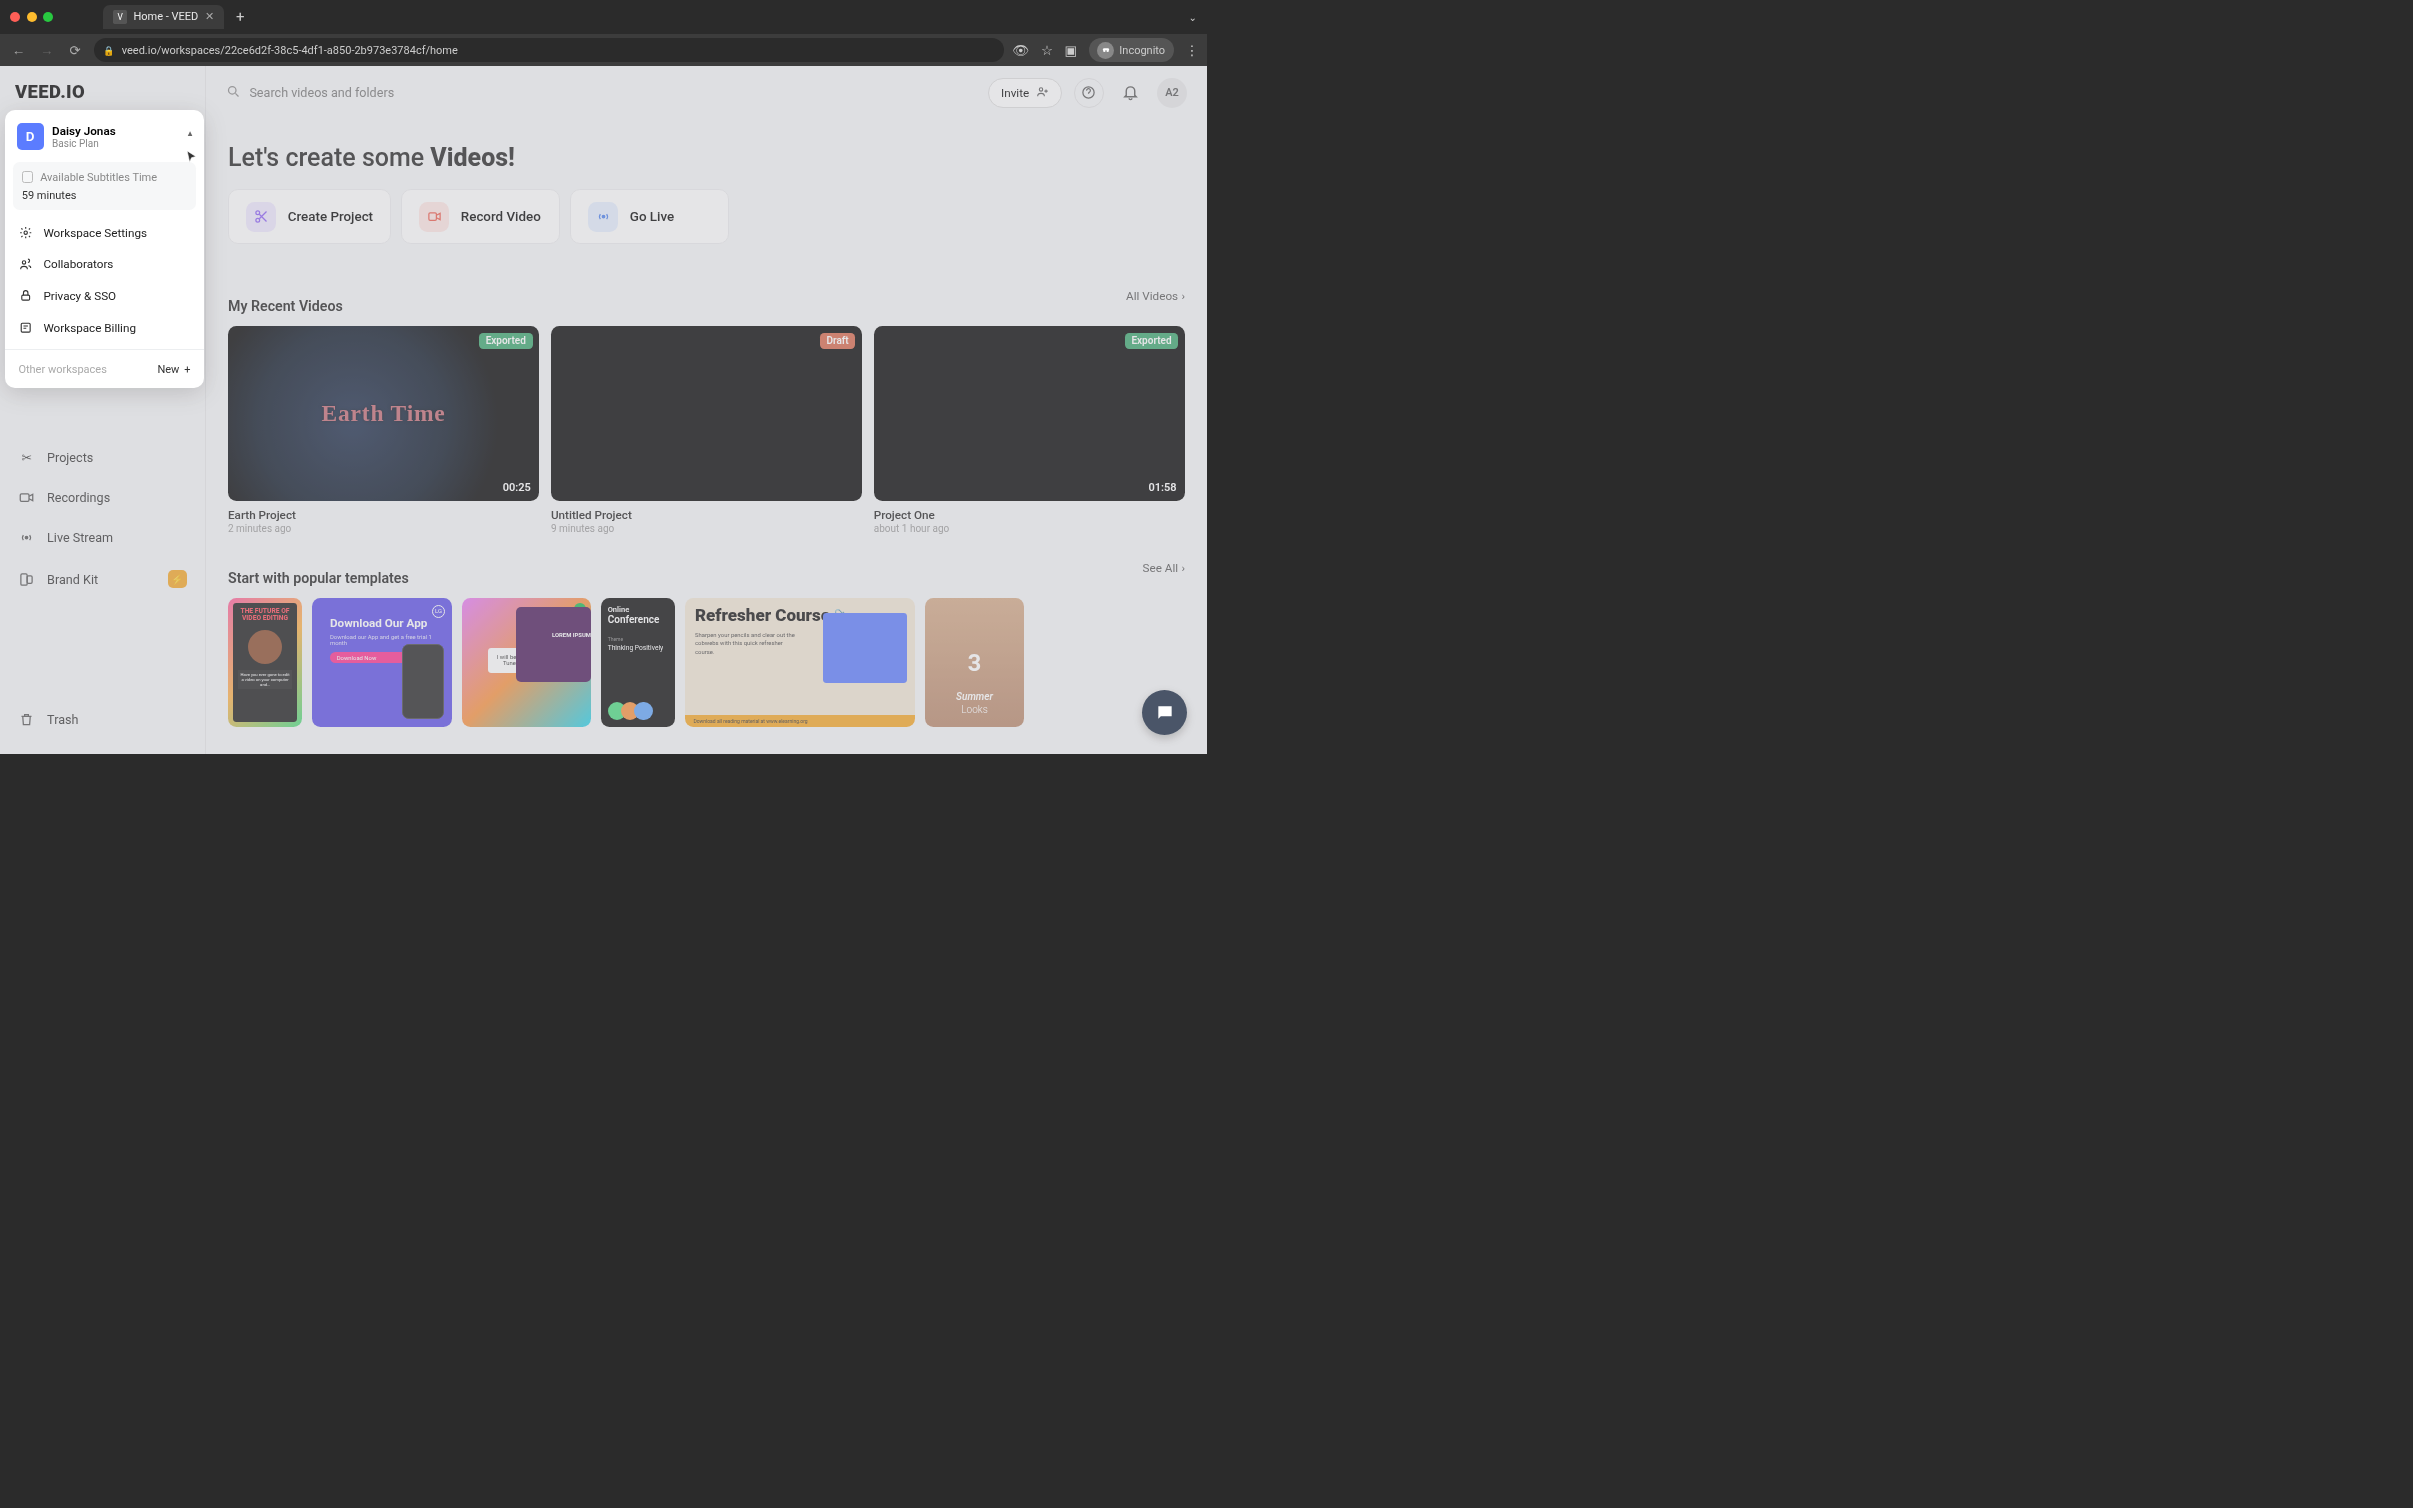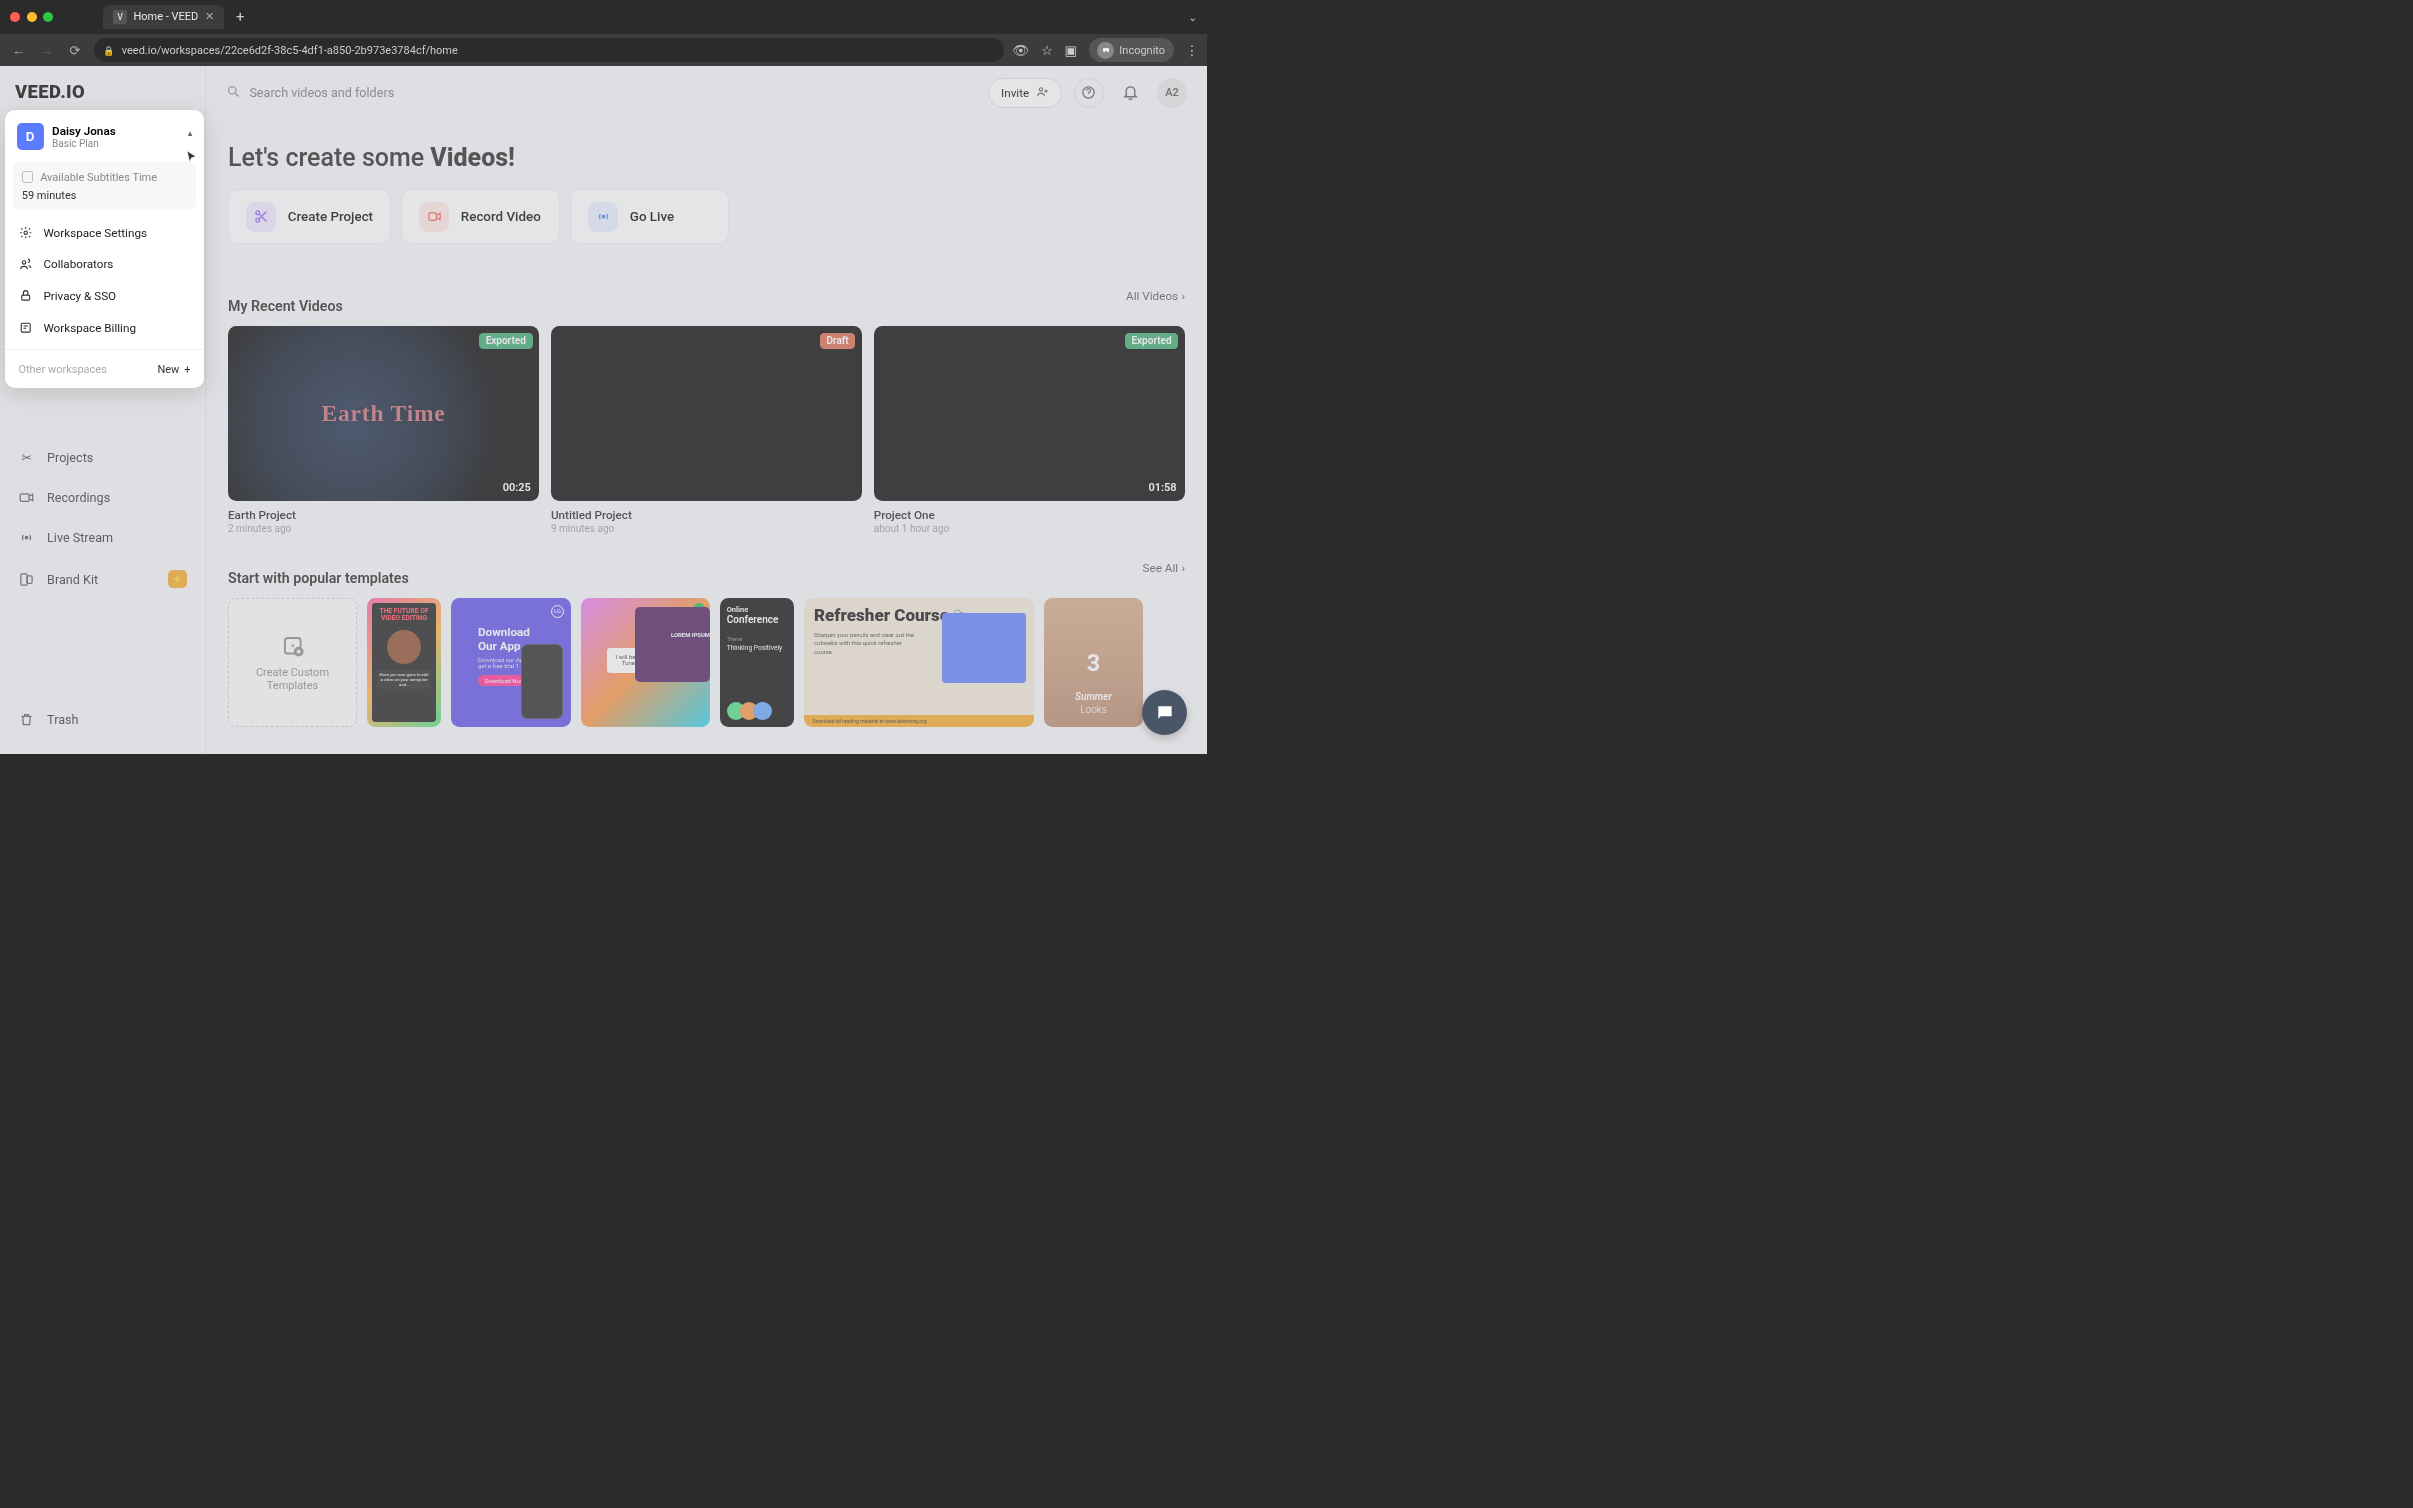--- a/index.html
+++ b/index.html
@@ -93,21 +93,21 @@
   .vcard-title { font-size: 11.7px; font-weight: 500; margin-top: 6.7px; color:#222;}
   .vcard-sub { font-size: 10px; color: #999; margin-top: 1.7px;}
   
   .template-row { display: flex; gap: 10px; margin-bottom: 30px; overflow: hidden; }
   .tpl { height: 129px; border-radius: 8.4px; flex-shrink: 0; cursor: pointer; position:relative; overflow:hidden; display:flex; flex-direction:column;}
   .tpl-custom { width: 129px; border: 0.8px dashed #ccc; align-items:center; justify-content:center; color:#888; font-size:11px; text-align:center; background:#fafafa;}
   .tpl-custom svg { margin-bottom: 8.4px; }
   .tpl1 { width: 74px; background: linear-gradient(135deg,#ff5e9e,#ffb347,#4ade80); }
   .tpl1-inner { position:absolute; inset:5px; background:#1a1a1a; border-radius:3.4px; padding:5px; color:#fff; font-size:5.9px; text-align:center;}
   .tpl1-title { color:#ff4757; font-weight:800; font-size:6.7px; line-height:1.1;}
-  .tpl2 { width: 120px; background: #5b4ee8; padding:27px; color:#fff; }
+  .tpl2 { width: 140px; background: #5b4ee8; padding:18px; color:#fff; }
   .tpl2 h4 { font-size: 11.7px; font-weight:700;}
   .tpl2 p { font-size:5.9px; opacity:0.8; margin:3.4px 0 6.7px;}
   .tpl2 .dl-btn { background:#ff2e8e; font-size:5.9px; padding:2.5px 6.7px; border-radius:8.4px; display:inline-block;}
   .tpl2 .phone { position:absolute; right:8.4px; bottom:8.4px; width:42px; height:75px; background:#222; border-radius:6.7px; border:1.7px solid #444;}
   .tpl3 { width: 129px; background: linear-gradient(135deg,#e879f9,#fb923c,#22d3ee); display:flex; align-items:flex-end; justify-content:center;}
   .tpl3-card { background:#fff; width:80%; height:25px; margin-bottom:5px; border-radius:3.4px; font-size:5.9px; display:flex; align-items:center; justify-content:center; color:#333; text-align:center; padding:0 3.4px;}
   .tpl3-figure { position:absolute; top:8.4px; width:75px; height:75px; background:#4a1a5a; border-radius:5px;}
   .tpl3 .spotify { position:absolute; top:5px; right:5px; width:11.7px; height:11.7px; background:#1db954; border-radius:50%;}
   .tpl3 .lorem { position:absolute; top:34px; font-size:5.9px; color:#fff; font-weight:700;}
   .tpl4 { width: 74px; background: #0a0a0a; padding:6.7px; color:#fff;}
@@ -402,29 +402,20 @@
 
       <div class="section-header">
         <div class="section-title">Start with popular templates</div>
         <div class="see-all">
           <span>See All</span>
           <span>›</span>
         </div>
       </div>
 
       <div class="template-row">
-        <div class="tpl tpl-custom">
-          <svg width="23.5" height="23.5" viewBox="0 0 24 24" fill="none" stroke="#888" stroke-width="2">
-              <rect x="4" y="4" width="16" height="16" rx="3"></rect>
-              <path d="M12 9v6M9 12h6" transform="translate(6,6) scale(0.5)"></path>
-              <circle cx="18" cy="18" r="4" fill="#888"></circle>
-              <path d="M18 16v4M16 18h4" stroke="#fff"></path>
-            </svg>
-          <span>Create Custom Templates</span>
-        </div>
         <div class="tpl tpl1">
           <div class="tpl1-inner">
             <div class="tpl1-title">THE FUTURE OF VIDEO EDITING</div>
             <div style="width:34px;height:34px;background:#8b4a2a;border-radius:50%;margin:6.7px auto"></div>
             <div style="background:#222;padding:1.7px;font-size:4.2px;margin-top:5px">Have you ever gone to edit a video on your computer and…</div>
           </div>
         </div>
         <div class="tpl tpl2">
           <div style="position:absolute;top:6.7px;right:6.7px;width:13.4px;height:13.4px;border:1.3px solid #fff;border-radius:50%;font-size:5.9px;display:flex;align-items:center;justify-content:center">LG</div>
           <h4>Download Our App</h4>

